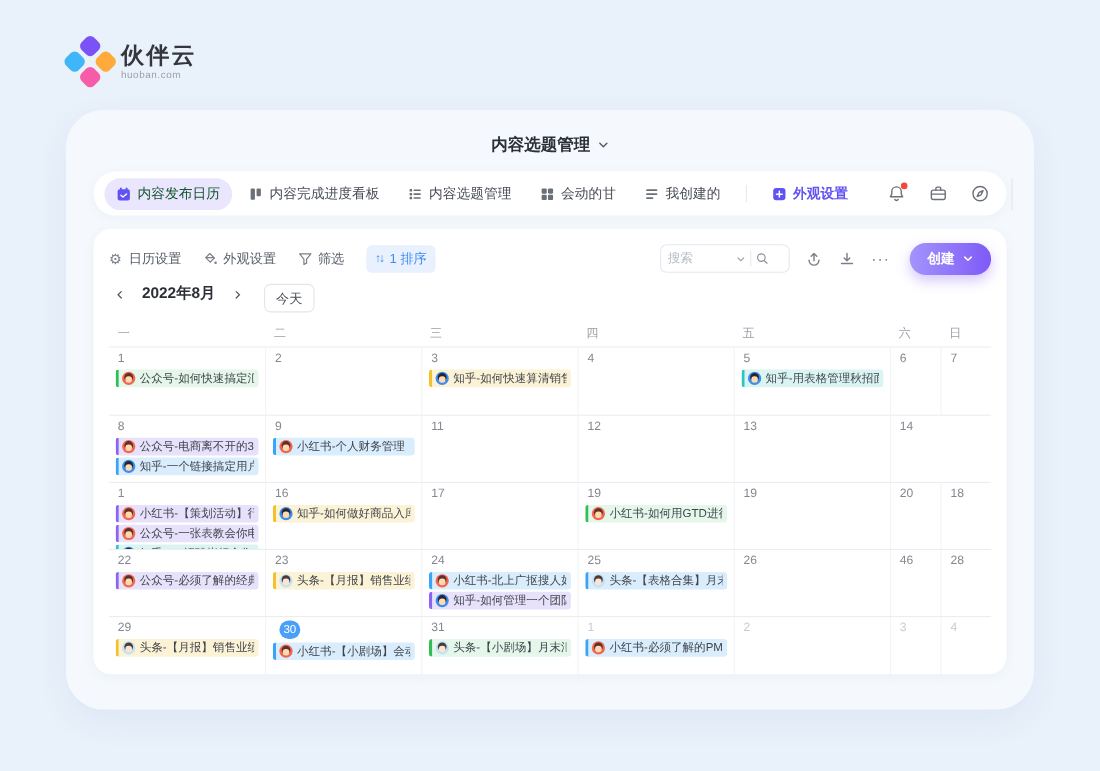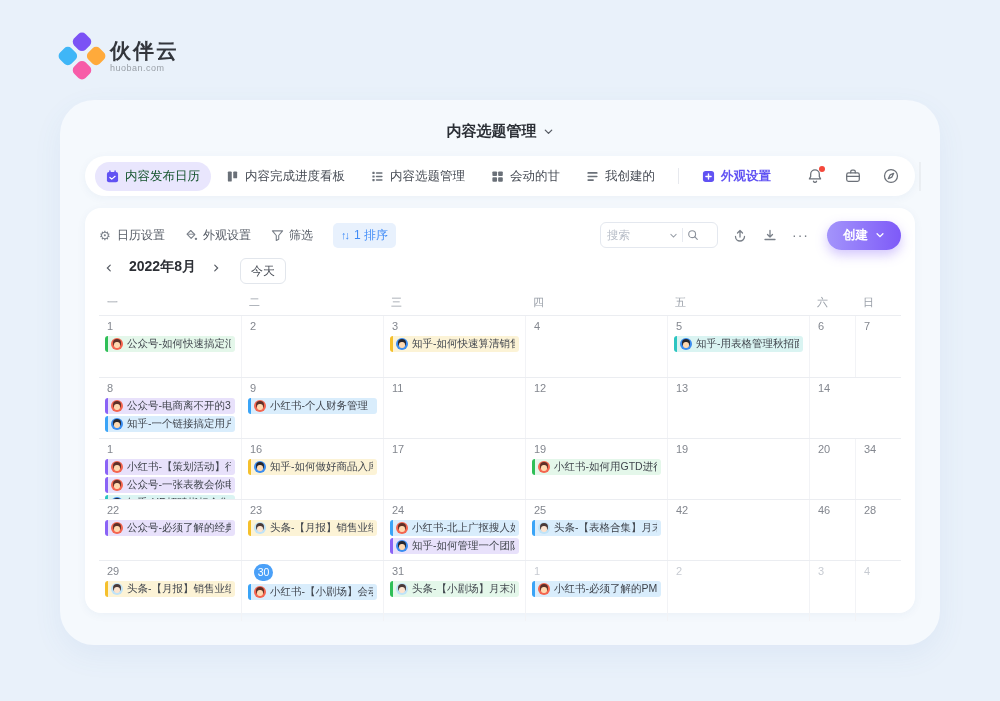--- a/index.html
+++ b/index.html
@@ -459,21 +459,21 @@
                 <span class="ev-text">小红书-如何用GTD进行时间...</span>
               </div>
             </div>
             <div class="cal-cell">
               <div class="date-num">19</div>
             </div>
             <div class="cal-cell">
               <div class="date-num">20</div>
             </div>
             <div class="cal-cell">
-              <div class="date-num">34</div>
+              <div class="date-num">18</div>
             </div>
           </div>
           <div class="cal-row cal-week">
             <div class="cal-cell">
               <div class="date-num">22</div>
               <div class="ev" style="background: rgb(232, 225, 251); border-left-color: rgb(138, 99, 246);">
                 <span class="ev-av" style="background: rgb(244, 101, 79);">
                   <span class="av-hair" style="background: rgb(95, 48, 40);"></span>
                   <span class="av-face" style="background: rgb(255, 217, 176);"></span>
                 </span>
@@ -511,21 +511,21 @@
               <div class="date-num">25</div>
               <div class="ev" style="background: rgb(217, 237, 252); border-left-color: rgb(58, 164, 247);">
                 <span class="ev-av" style="background: rgb(191, 227, 248);">
                   <span class="av-hair" style="background: rgb(74, 58, 56);"></span>
                   <span class="av-face" style="background: rgb(253, 228, 207);"></span>
                 </span>
                 <span class="ev-text">头条-【表格合集】月末抱大腿</span>
               </div>
             </div>
             <div class="cal-cell">
-              <div class="date-num">42</div>
+              <div class="date-num">26</div>
             </div>
             <div class="cal-cell">
               <div class="date-num">46</div>
             </div>
             <div class="cal-cell">
               <div class="date-num">28</div>
             </div>
           </div>
           <div class="cal-row cal-week">
             <div class="cal-cell">

